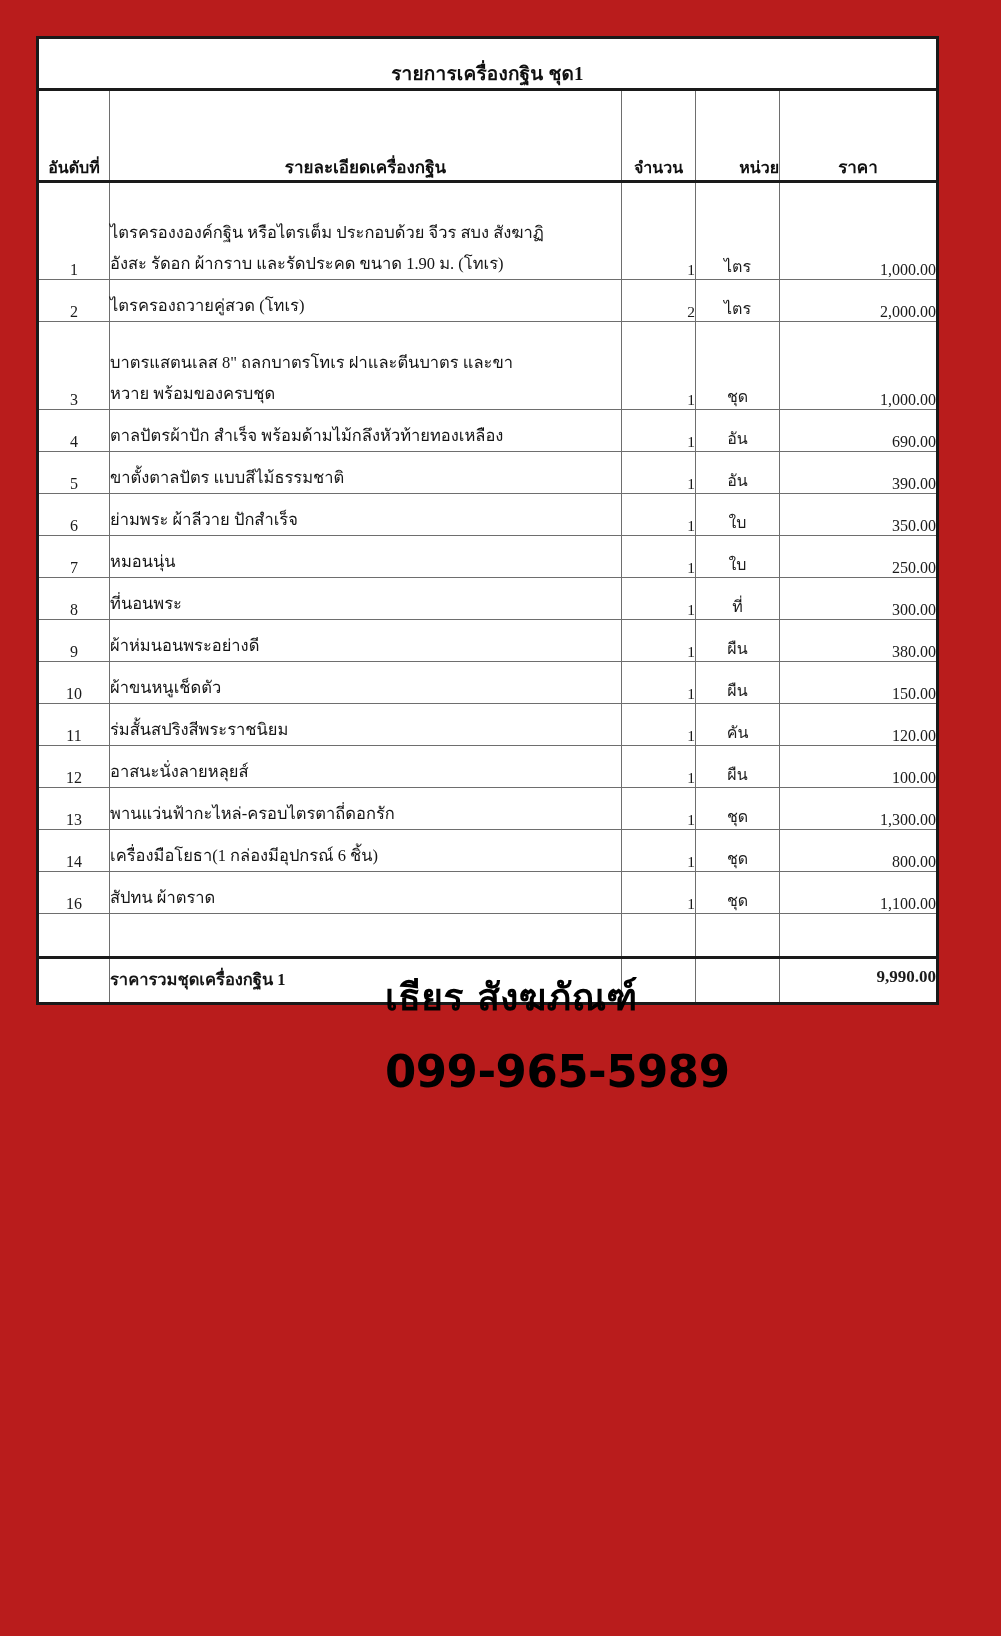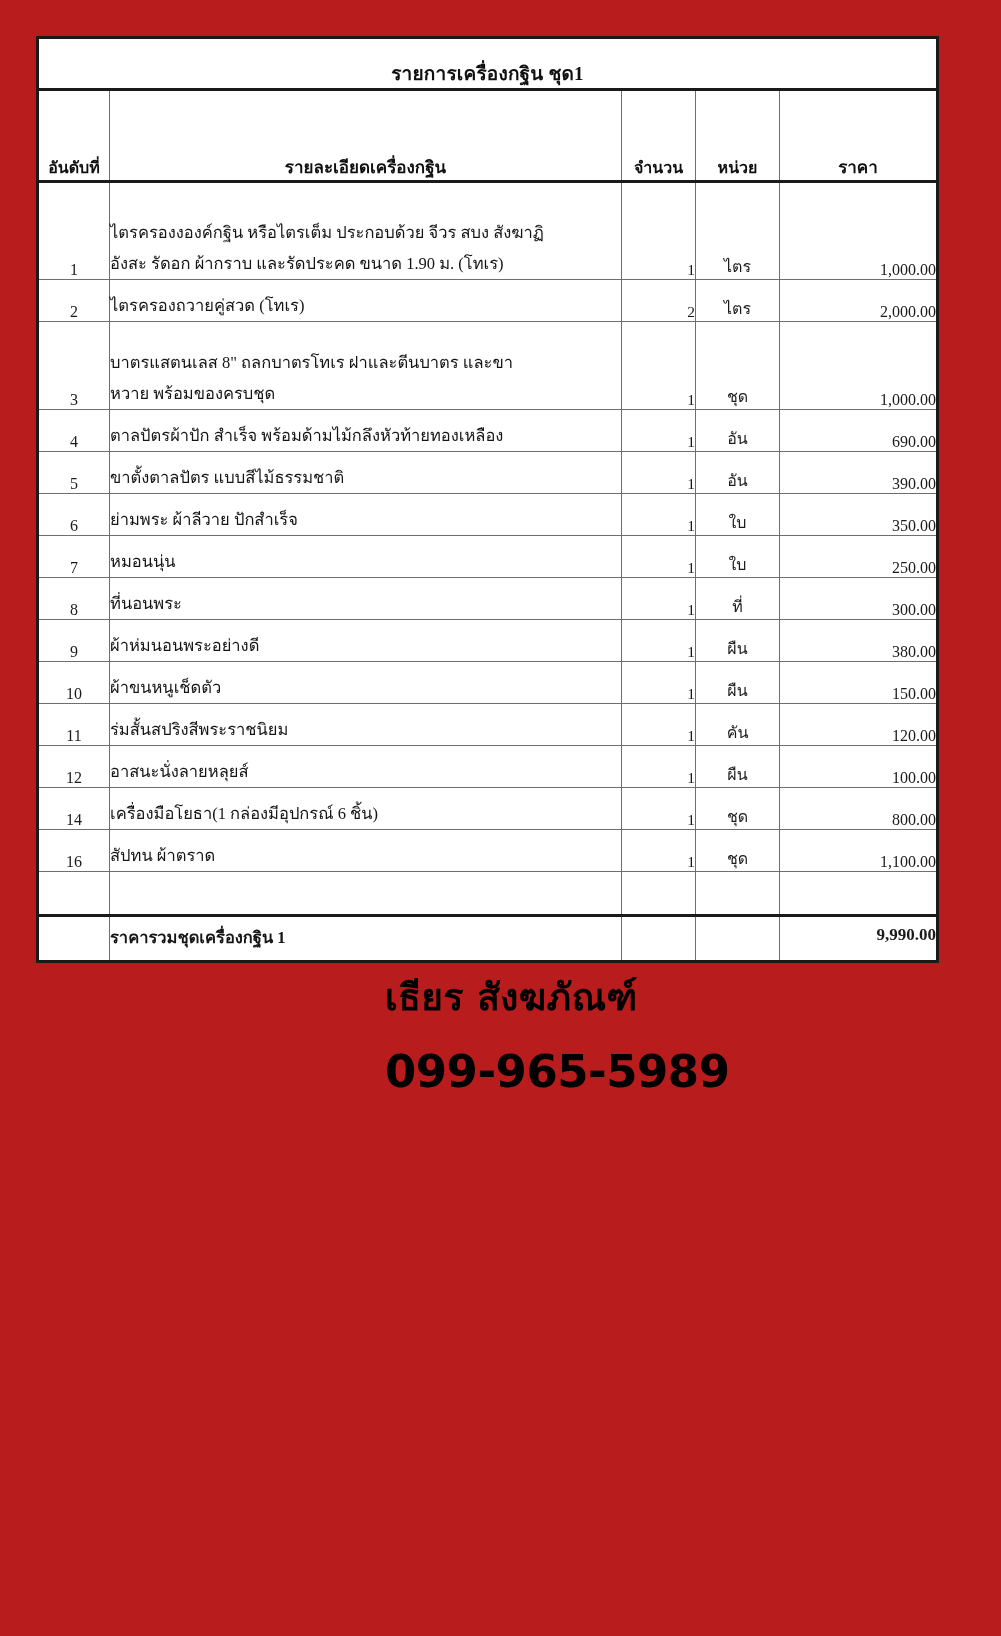--- a/index.html
+++ b/index.html
@@ -55,21 +55,21 @@
     text-align: center;
     vertical-align: middle;
     font-size: 17px;
     font-weight: 600;
     color: #101010;
     border-bottom: 3px solid #1a1a1a !important;
   }
   .hdr td.h-no    { font-size: 16px; }
   .hdr td.h-desc  { font-size: 17px; }
   .hdr td.h-qty   { font-size: 16px; }
-  .hdr td.h-unit  { font-size: 16px; }
+  .hdr td.h-unit  { font-size: 16px; text-align: right; }
   .hdr td.h-price { font-size: 17px; font-weight: 700; }
 
   .c-no    { width: 72px;  text-align: center; font-size: 16px; color: #1b1b1b; padding-bottom: 6px;}
   .c-desc  { width: 500px; text-align: left;  font-size: 16.5px; color: #151515; padding-left: 8px; padding-bottom: 6px; line-height: 1.75; margin-left: 8px; }
   .c-qty   { width: 74px;  text-align: right; font-size: 15.5px; color: #1b1b1b; padding-right: 5px; padding-bottom: 6px;}
   .c-unit  { width: 84px;  text-align: center;font-size: 16px; color: #1b1b1b; padding-bottom: 6px;}
   .c-price { width: 158px; text-align: right; font-size: 16px; color: #1b1b1b; padding-right: 14px; padding-bottom: 6px;}
   tr.tall td { height: 42px; }
   tr.row-1 td { height: 98px; vertical-align: bottom; }
   tr.row-3 td { height: 88px; vertical-align: bottom; }
@@ -256,20 +256,29 @@
         <tr class="tall">
           <td class="c-no">12</td>
           <td class="c-desc">
               <span class="desc-line">อาสนะนั่งลายหลุยส์</span>
             </td>
           <td class="c-qty">1</td>
           <td class="c-unit">ผืน</td>
           <td class="c-price">100.00</td>
         </tr>
 
+        <tr class="tall">
+          <td class="c-no">13</td>
+          <td class="c-desc">
+              <span class="desc-line">พานแว่นฟ้ากะไหล่-ครอบไตรตาถี่ดอกรัก</span>
+            </td>
+          <td class="c-qty">1</td>
+          <td class="c-unit">ชุด</td>
+          <td class="c-price">1,300.00</td>
+        </tr>
 
         <tr class="tall">
           <td class="c-no">14</td>
           <td class="c-desc">
               <span class="desc-line">เครื่องมือโยธา(1 กล่องมีอุปกรณ์ 6 ชิ้น)</span>
             </td>
           <td class="c-qty">1</td>
           <td class="c-unit">ชุด</td>
           <td class="c-price">800.00</td>
         </tr>

